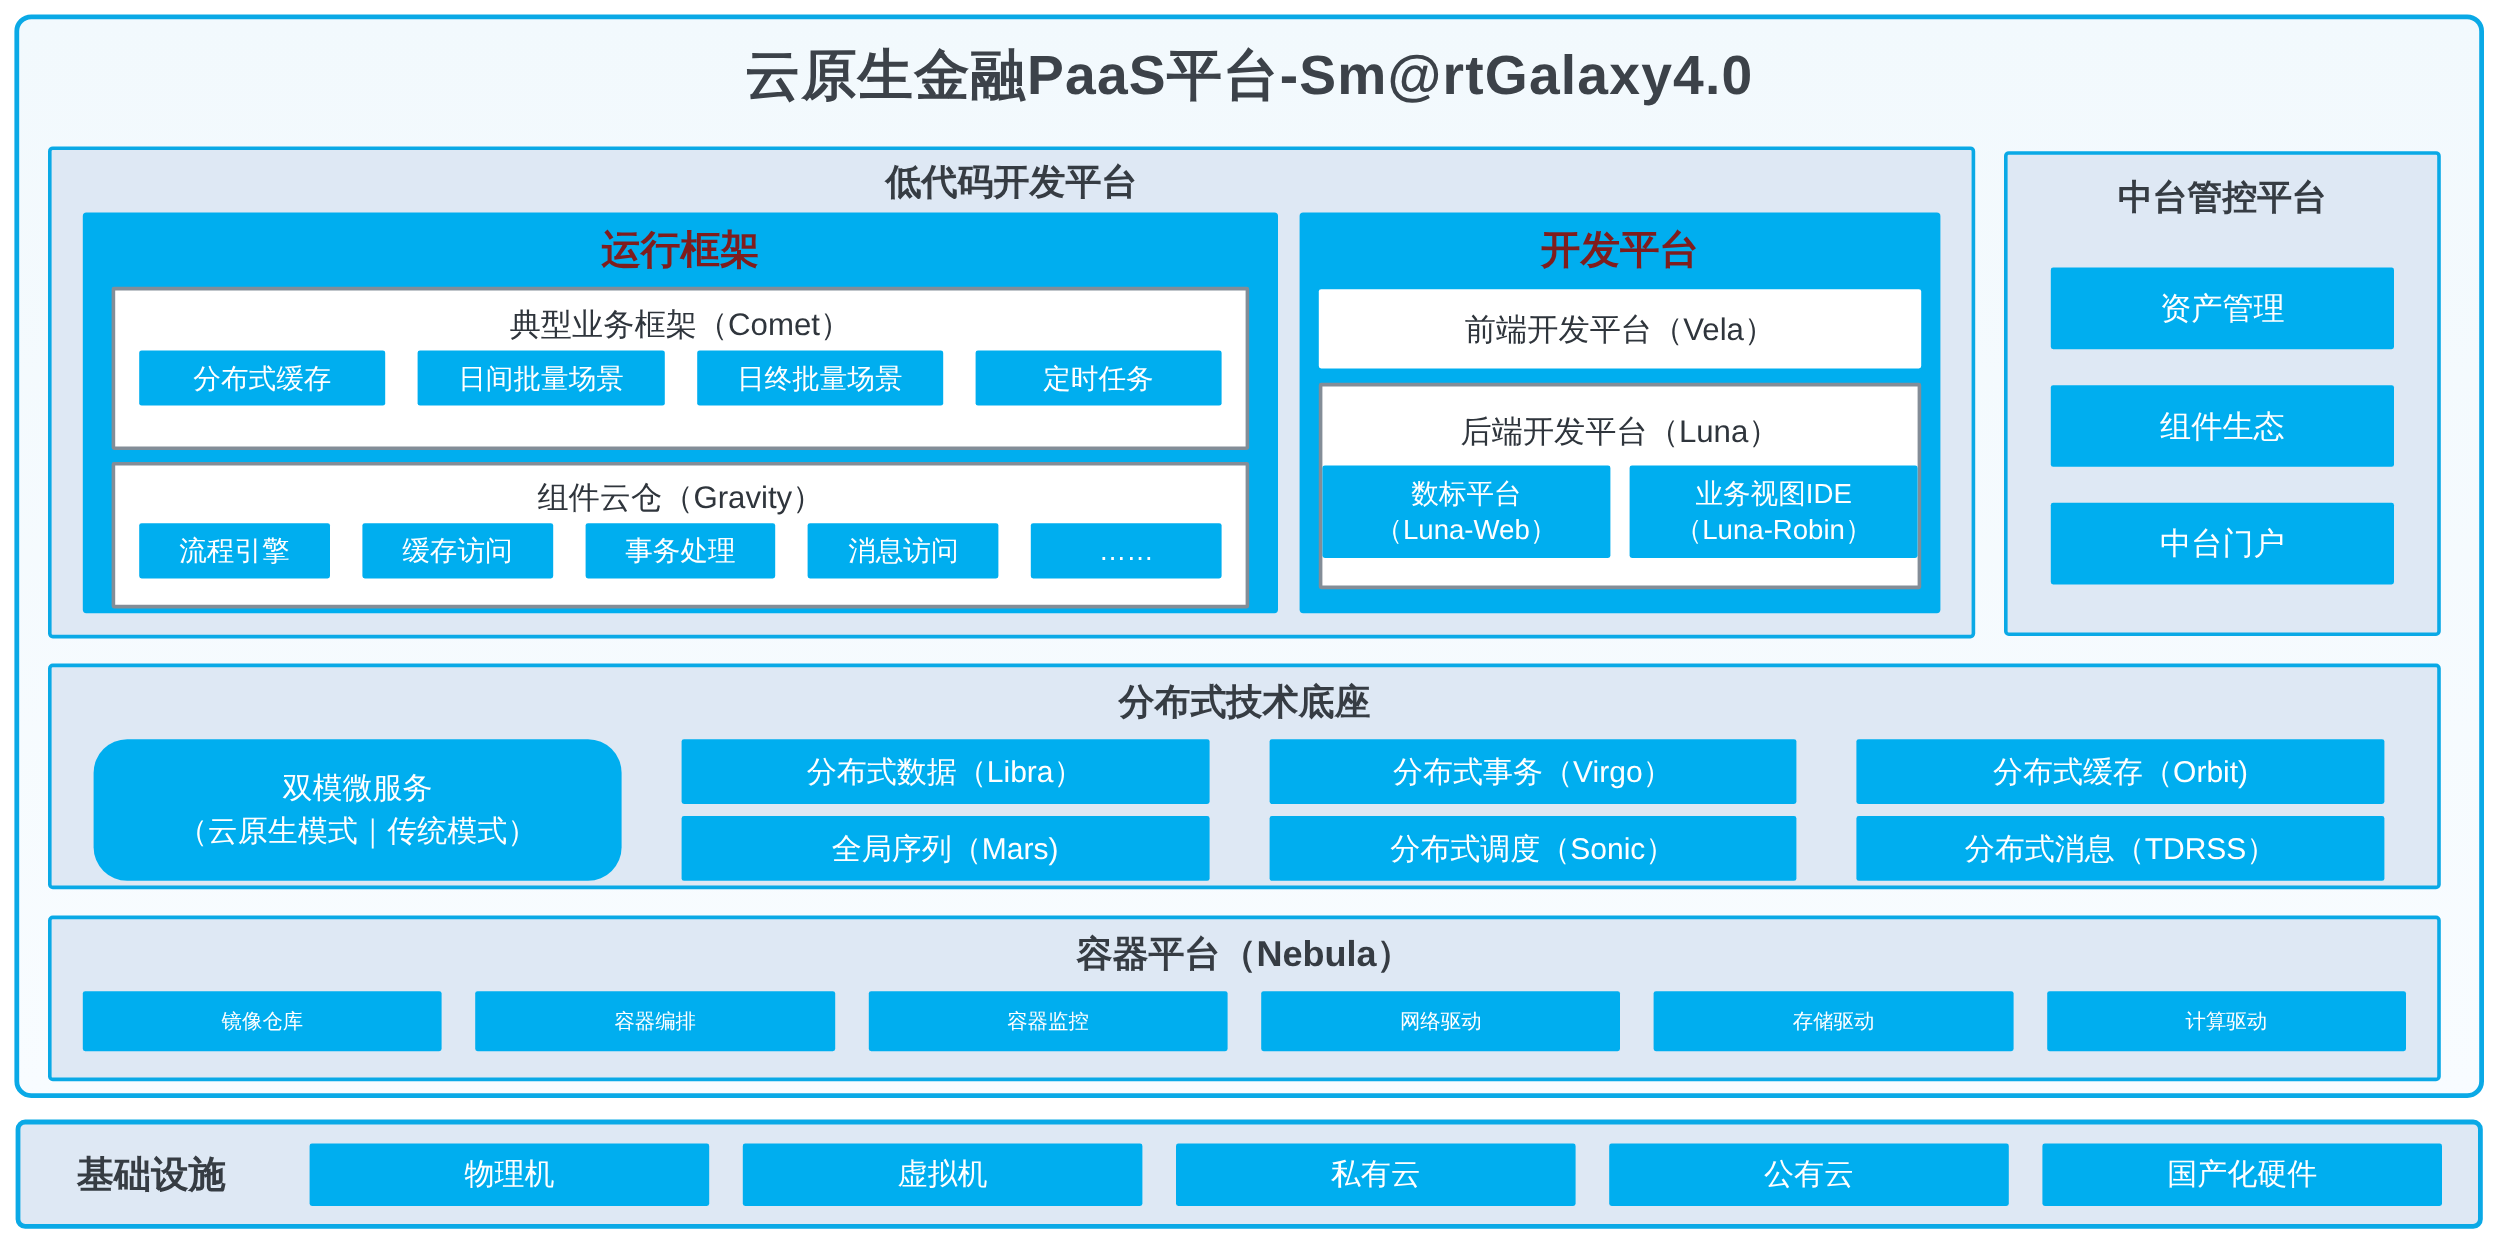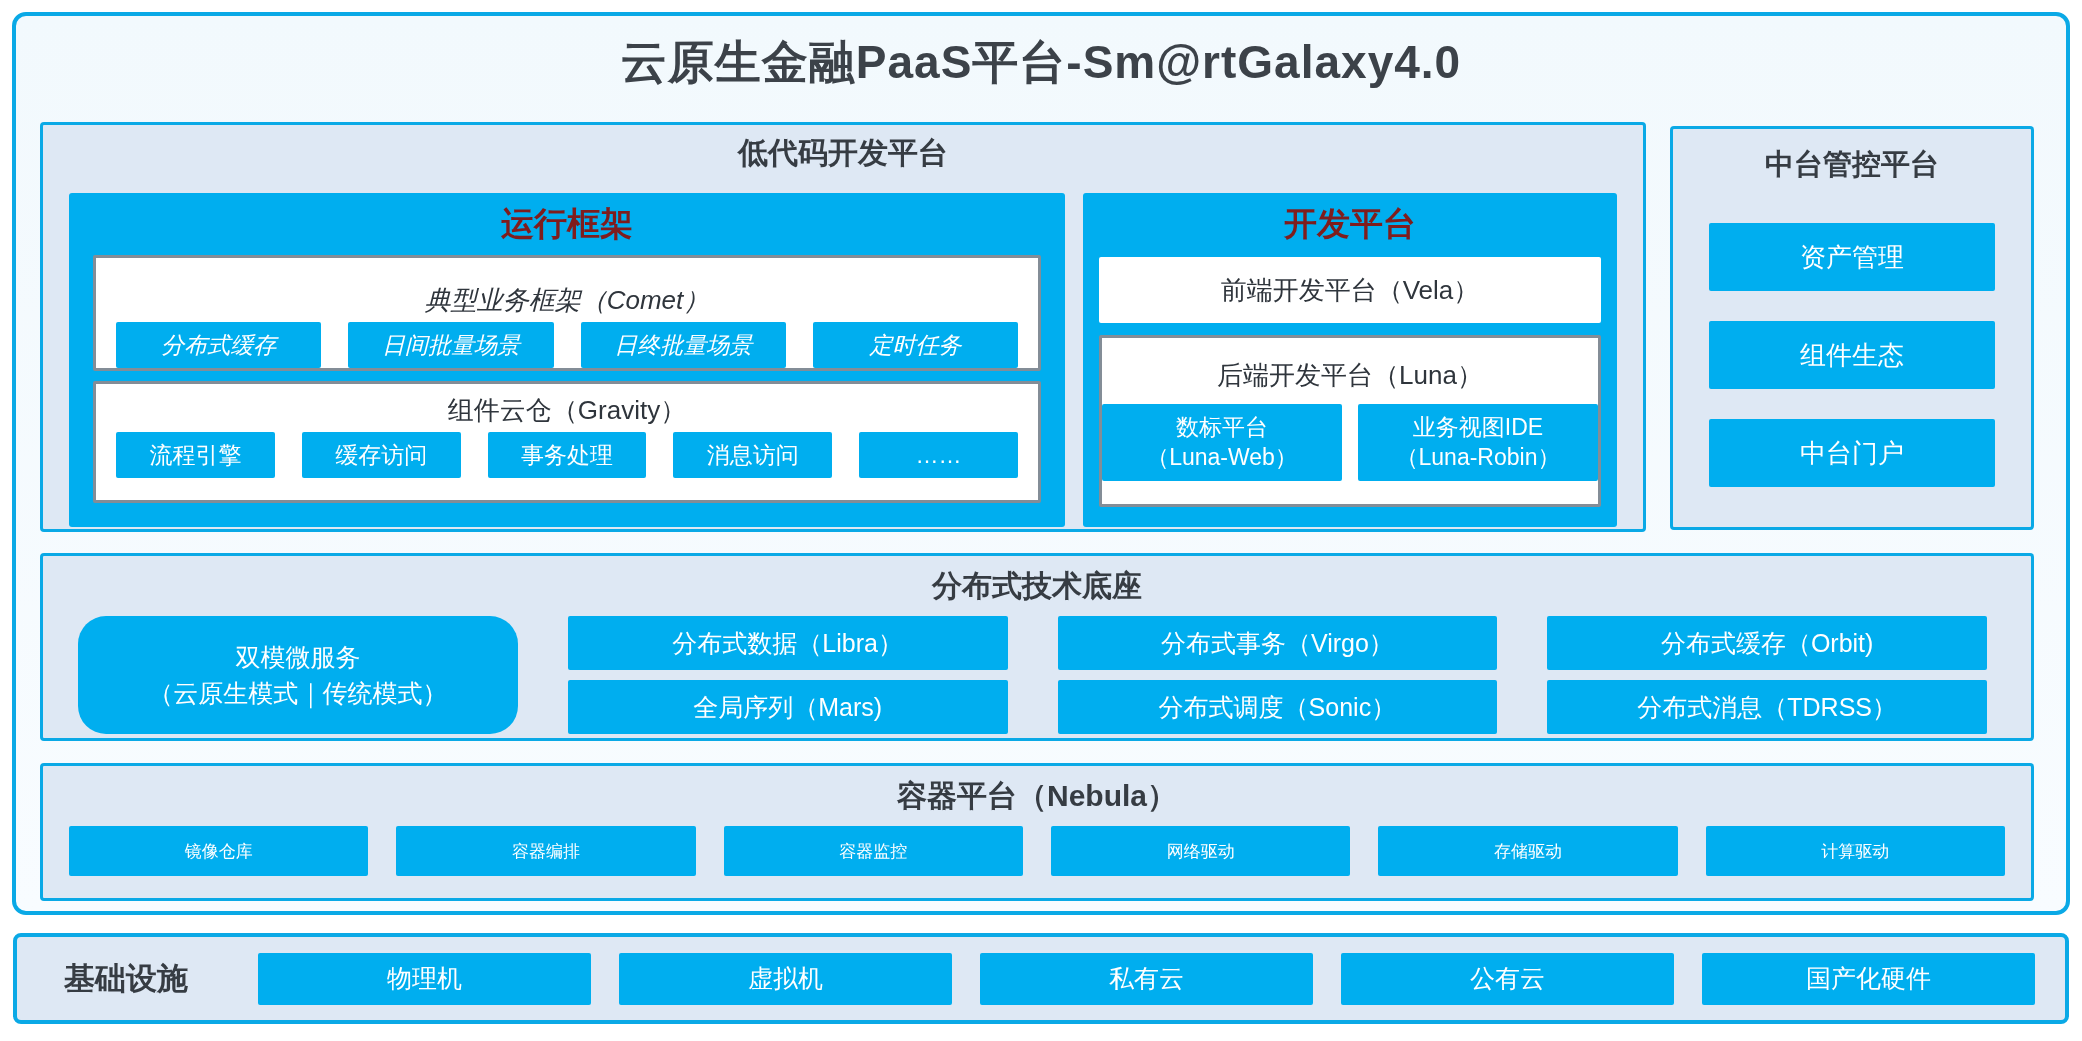--- a/index.html
+++ b/index.html
@@ -14,34 +14,34 @@
   .page-title { text-align:center; margin-top:16px; font-size:46px; font-weight:bold;
     color:#3c4249; letter-spacing:1px; }
 
   
   .section { position:absolute; border:3px solid #0aa9e6; border-radius:4px;
     background:#dee8f4; }
   .sec-title { text-align:center; font-size:30px; font-weight:bold; color:#363c43; }
 
   
   .sec-lowcode { left:24px; top:106px; width:1606px; height:410px; }
-  .sec-lowcode .sec-title { line-height:56px; height:68px; }
+  .sec-lowcode .sec-title { line-height:56px; height:52px; }
   .lowcode-body { display:flex; gap:18px; padding:0 26px; height:334px; }
 
   .blue-panel { background:#00aeef; border-radius:3px; display:flex; flex-direction:column; }
   .panel-runtime { flex:0 0 996px; }
   .panel-dev { flex:1; }
   .panel-title { color:#7f1d1d; font-size:33px; font-weight:bold; text-align:center;
     line-height:54px; height:58px; padding-top:4px; }
 
   .white-box { background:#ffffff; border:3px solid #838d97; border-radius:2px; }
   .white-box.no-border { border:none; }
   .wb-title { text-align:center; font-size:26px; color:#2f353c; line-height:44px; }
 
-  .comet-box { margin:4px 24px 0; height:116px; padding-top:20px;font-style:italic; }
+  .comet-box { margin:4px 24px 0; height:136px; padding-top:6px; }
   .items-row { display:flex; gap:27px; padding:0 20px; }
   .item { background:#00aeef; border-radius:2px; color:#ffffff; font-size:23px;
     display:flex; align-items:center; justify-content:center; flex:1; height:46px;
     text-align:center; }
   .gravity-box { margin:10px 24px 0; height:122px; padding-top:4px; }
 
   .vela-box { margin:6px 16px 0; height:66px; display:flex; align-items:center;
     justify-content:center; }
   .vela-box .wb-title { line-height:normal; }
   .luna-box { margin:12px 16px 0; height:172px; padding-top:8px; }

